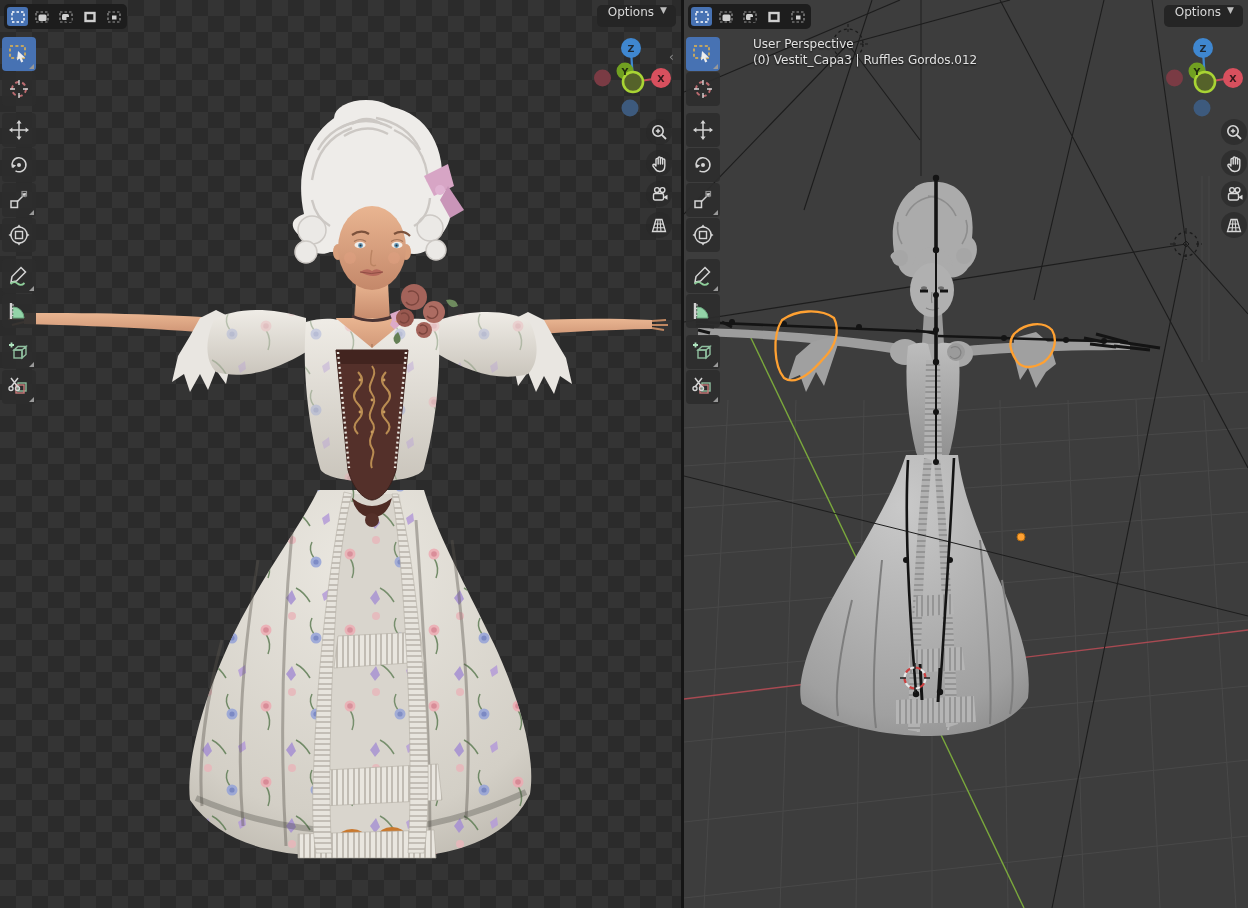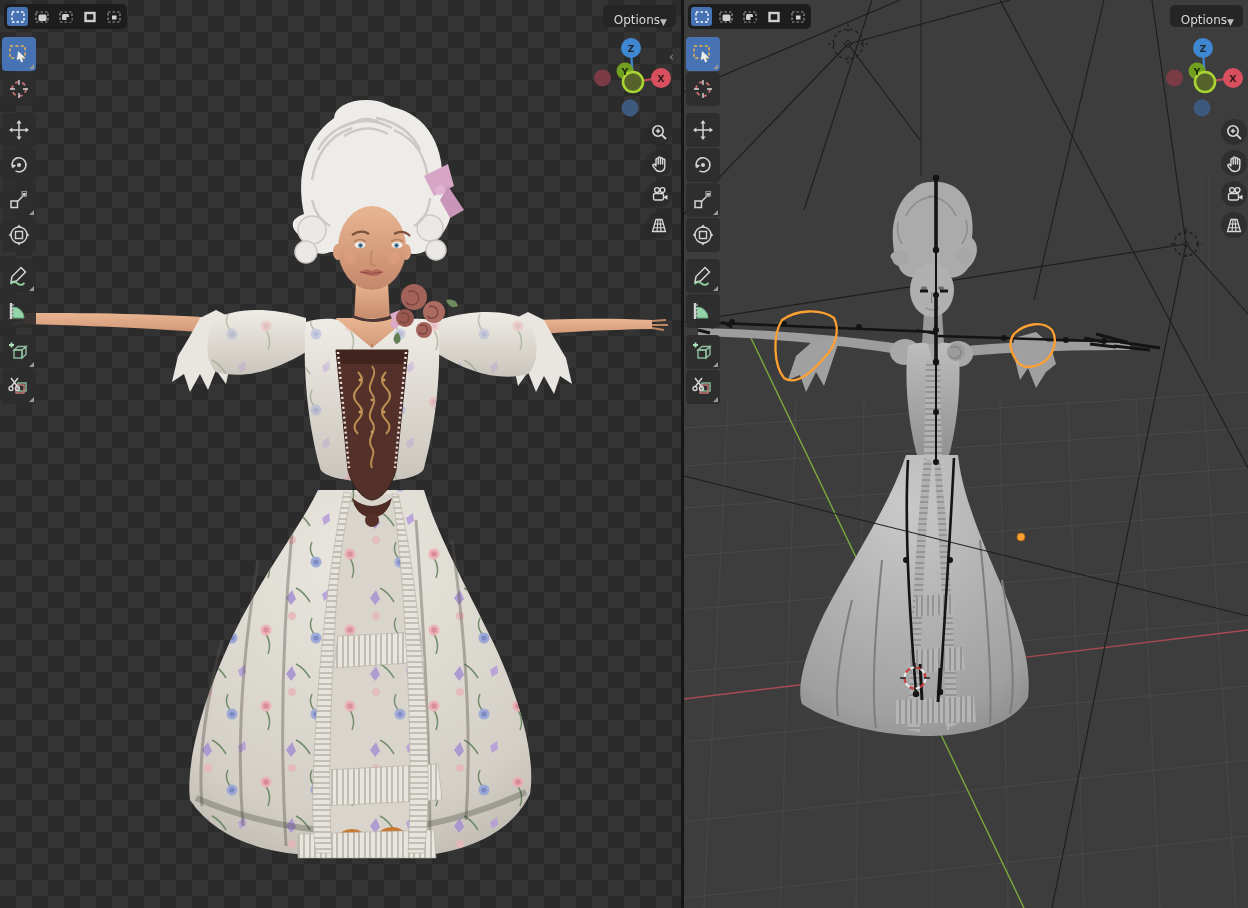--- a/index.html
+++ b/index.html
@@ -25,21 +25,21 @@
   
   .mode-group{position:absolute;top:4px;left:4px;display:flex;gap:3px;background:#1d1d1d;
     padding:3px;border-radius:5px;z-index:20;align-items:center;}
   .mode-btn{width:21px;height:19px;border-radius:3px;display:flex;align-items:center;
     justify-content:center;background:transparent;}
   .mode-btn.active{background:#4772b3;}
 
   
   .options-btn{position:absolute;top:5px;right:5px;height:22px;padding:0 9px 0 11px;
     background:#252525;color:#d9d9d9;font-size:12px;border-radius:5px;display:flex;
-    align-items:flex-end;z-index:20;}
+    align-items:flex-start;gap:6px;z-index:20;}
   .options-btn .chev{font-size:9px;color:#bdbdbd;}
 
   
   .toolbar{position:absolute;top:37px;left:2px;display:flex;flex-direction:column;gap:1px;z-index:20;}
   .tool-btn{width:34px;height:34px;background:rgba(44,44,44,.92);display:flex;align-items:center;
     justify-content:center;border-radius:4px;position:relative;}
   .tool-btn.active{background:#4772b3;}
   .tool-btn.gap{margin-top:6px;}
   .tool-btn.more::after{content:'';position:absolute;right:2px;bottom:2px;
     border-left:5px solid transparent;border-bottom:5px solid #999;}
@@ -580,20 +580,24 @@
           <rect x="6" y="5.5" width="4.5" height="4" fill="#cfcfcf"></rect>
         </svg>
     </div>
   </div>
 
   <div class="options-btn">
     <span>Options</span>
     <span class="chev">▼</span>
   </div>
 
+  <div class="vp-label">
+    <div>User Perspective</div>
+    <div>(0) Vestit_Capa3 | Ruffles Gordos.012</div>
+  </div>
 
   <div class="toolbar">
     <div class="tool-btn active more">
       <svg width="24" height="24">
           <rect x="3" y="4" width="15" height="12" fill="none" stroke="#e9b64a" stroke-width="1.5" stroke-dasharray="3 2.4"></rect>
           <path d="M11 9 L18 15.5 L14.6 15.7 L16.3 19.6 L14.2 20.4 L12.6 16.4 L10 18.6 Z" fill="#ededed"></path>
         </svg>
     </div>
     <div class="tool-btn">
       <svg width="24" height="24">

